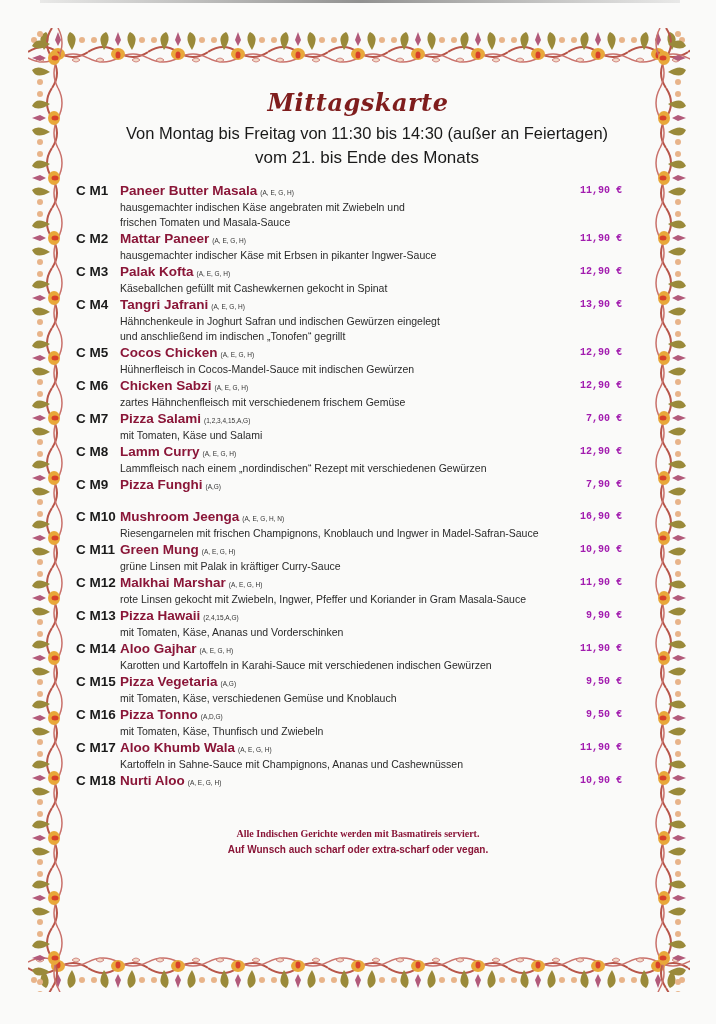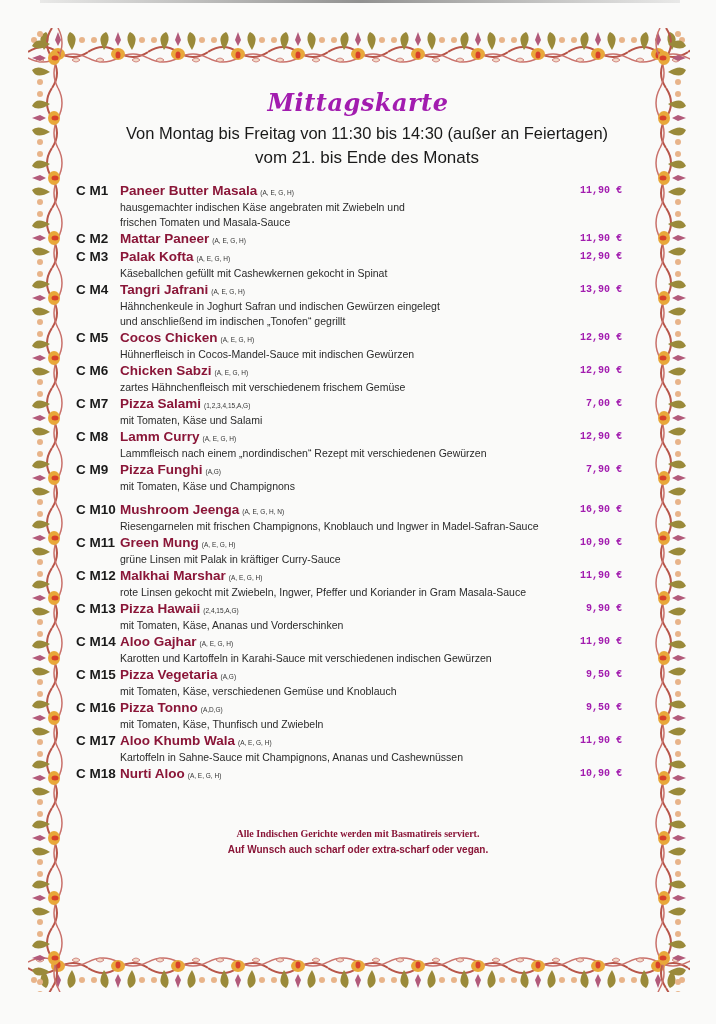--- a/index.html
+++ b/index.html
@@ -16,21 +16,21 @@
   .border-band { position:absolute; }
   .border-top    { left:28px; top:28px; width:662px; height:40px; }
   .border-bottom { left:28px; top:952px; width:662px; height:40px; }
   .border-left   { left:28px; top:28px; width:42px; height:964px; }
   .border-right  { left:648px; top:28px; width:42px; height:964px; }
   .border-band svg { width:100%; height:100%; display:block; }
 
   .title {
     position:absolute; left:0; width:716px; top:88px; text-align:center;
     font-family:"DejaVu Serif", serif; font-style:italic; font-weight:bold;
-    font-size:24px; letter-spacing:0.5px; color:#a21caf;
+    font-size:24px; letter-spacing:0.5px; color:#7f1d1d;
   }
   .subtitle {
     position:absolute; left:9px; width:716px; text-align:center;
     font-size:16.5px; color:#1a1a1a;
   }
   .subtitle.l1 { top:124px; }
   .subtitle.l2 { top:148px; font-size:17px; }
 
   .menu { position:absolute; left:76px; top:182px; width:552px; }
   .item { position:relative; }
@@ -123,20 +123,21 @@
       </div>
       <div class="desc">hausgemachter indischen Käse angebraten mit Zwiebeln und</div>
       <div class="desc">frischen Tomaten und Masala-Sauce</div>
     </div>
     <div class="item">
       <div class="row1">
         <span class="code">C M2</span>
         <span class="name"><span>Mattar Paneer</span><span class="allergens">(A, E, G, H)</span></span>
         <span class="price">11,90 €</span>
       </div>
+      <div class="desc">hausgemachter indischer Käse mit Erbsen in pikanter Ingwer-Sauce</div>
     </div>
     <div class="item">
       <div class="row1">
         <span class="code">C M3</span>
         <span class="name"><span>Palak Kofta</span><span class="allergens">(A, E, G, H)</span></span>
         <span class="price">12,90 €</span>
       </div>
       <div class="desc">Käseballchen gefüllt mit Cashewkernen gekocht in Spinat</div>
     </div>
     <div class="item">
@@ -179,23 +180,22 @@
         <span class="price">12,90 €</span>
       </div>
       <div class="desc">Lammfleisch nach einem „nordindischen“ Rezept mit verschiedenen Gewürzen</div>
     </div>
     <div class="item">
       <div class="row1">
         <span class="code">C M9</span>
         <span class="name"><span>Pizza Funghi</span><span class="allergens">(A,G)</span></span>
         <span class="price">7,90 €</span>
       </div>
-      <div class="desc">mit Tomaten, Käse und Champignons</div>
-    </div>
-    <div class="item" style="margin-top: 7px;">
+    </div>
+    <div class="item" style="margin-top: 14px;">
       <div class="row1">
         <span class="code">C M10</span>
         <span class="name"><span>Mushroom Jeenga</span><span class="allergens">(A, E, G, H, N)</span></span>
         <span class="price">16,90 €</span>
       </div>
       <div class="desc">Riesengarnelen mit frischen Champignons, Knoblauch und Ingwer in Madel-Safran-Sauce</div>
     </div>
     <div class="item">
       <div class="row1">
         <span class="code">C M11</span>

